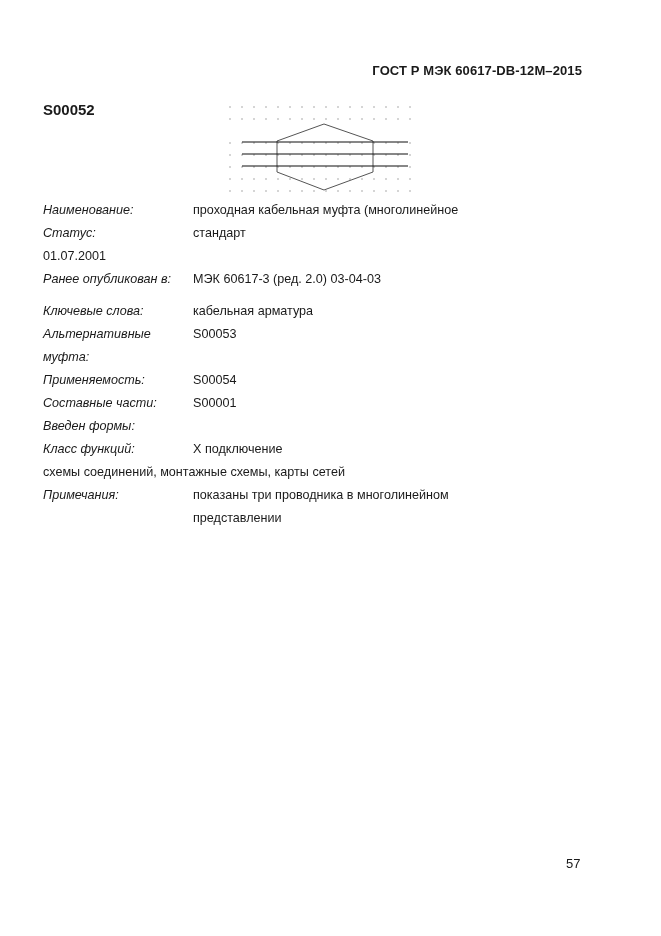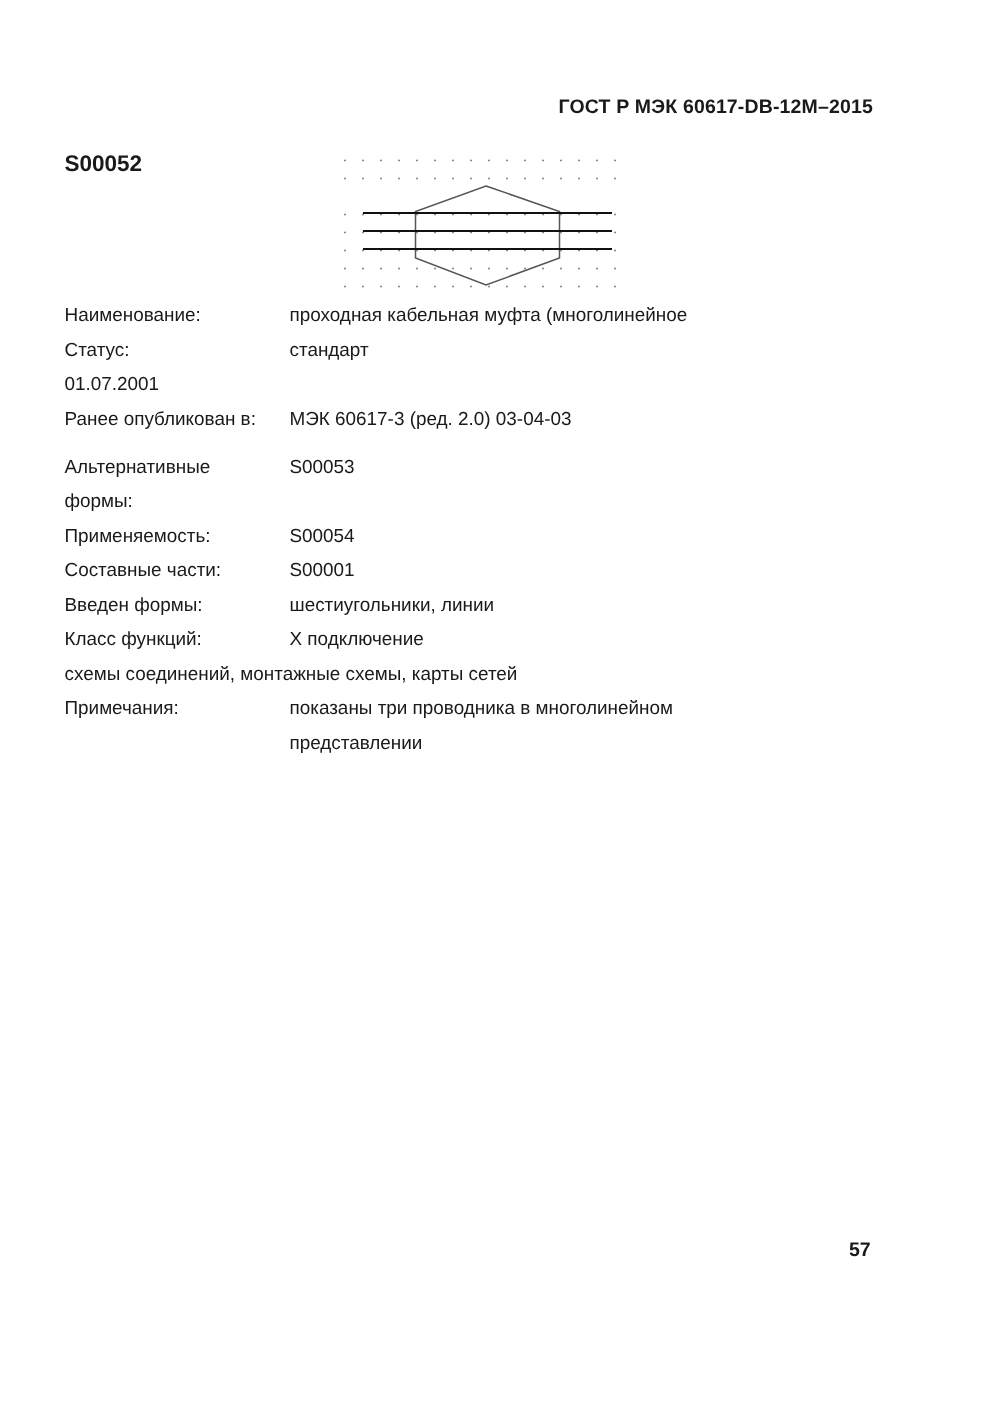--- a/index.html
+++ b/index.html
@@ -17,27 +17,26 @@
     font-size: 15px; font-weight: bold;
   }
   .symbol-figure {
     position: absolute; left: 226px; top: 102px; width: 196px; height: 94px;
   }
   .props {
     position: absolute; left: 43px; top: 199px; width: 560px;
     font-size: 12.6px; line-height: 23px;
   }
   .prop-row { display: flex; }
-  .prop-row .label { width: 150px; flex: 0 0 150px; }
+  .prop-row .label { width: 150px; flex: 0 0 150px; font-style: italic; }
   .prop-row .value { flex: 1; }
   .prop-gap { height: 9px; }
   .page-number {
-    position: absolute; top: 825px; left: 566px;
+    position: absolute; top: 856px; left: 566px;
     font-size: 13px;
-    font-weight: bold;
   }
 </style>
 </head>
 <body>
 
 <div class="page-header">ГОСТ Р МЭК 60617-DB-12M–2015</div>
 
 <div class="symbol-id">S00052</div>
 
 <div class="symbol-figure">
@@ -182,37 +181,40 @@
     <div class="value">01.07.2001</div>
   </div>
   <div class="prop-row">
     <div class="label">Ранее опубликован в:</div>
     <div class="value">МЭК 60617-3 (ред. 2.0) 03-04-03</div>
   </div>
 
   <div class="prop-gap"></div>
 
   <div class="prop-row">
+    <div class="label">Ключевые слова:</div>
+    <div class="value">кабельная арматура</div>
+  </div>
+  <div class="prop-row">
     <div class="label">
       <div>Альтернативные</div>
-      <div>формы:</div>
+      <div>муфта:</div>
     </div>
     <div class="value">S00053</div>
   </div>
   <div class="prop-row">
     <div class="label">Применяемость:</div>
     <div class="value">S00054</div>
   </div>
   <div class="prop-row">
     <div class="label">Составные части:</div>
     <div class="value">S00001</div>
   </div>
   <div class="prop-row">
     <div class="label">Введен формы:</div>
-    <div class="value">шестиугольники, линии</div>
   </div>
   <div class="prop-row">
     <div class="label">Класс функций:</div>
     <div class="value">X подключение</div>
   </div>
   <div class="prop-row">
     <div class="value">схемы соединений, монтажные схемы, карты сетей</div>
   </div>
   <div class="prop-row">
     <div class="label">Примечания:</div>

